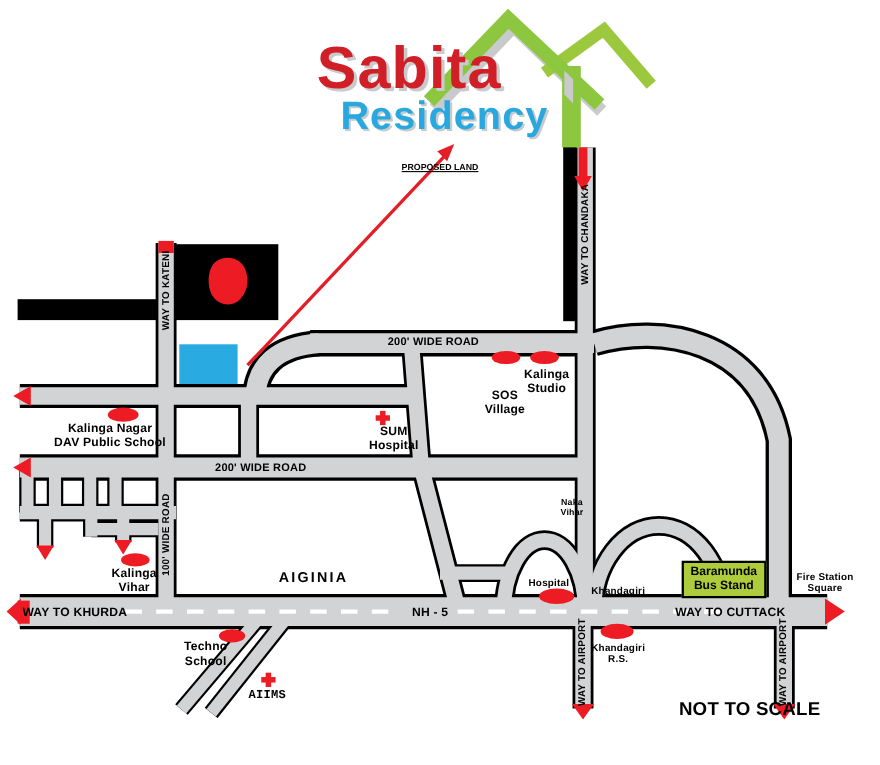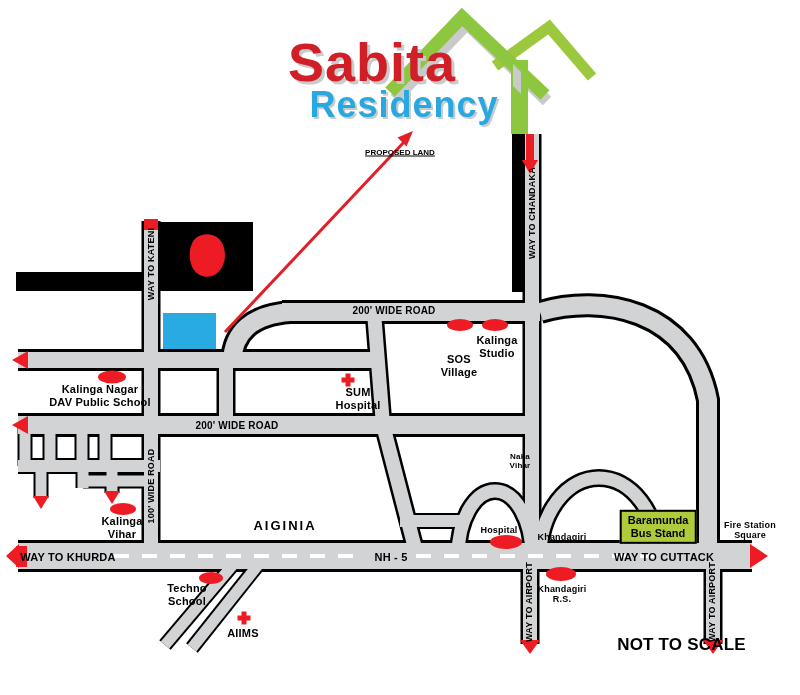--- a/index.html
+++ b/index.html
@@ -186,20 +186,20 @@
     <span style="display:block;">Bus Stand</span>
   </div>
   <div class="lbl" style="left:750px;top:530px;font-size:9px;">
     <span>Fire Station</span>
     <span>Square</span>
   </div>
   <div class="lbl" style="left:187px;top:595px;font-size:11px;">
     <span>Techno</span>
     <span>School</span>
   </div>
-  <div class="lbl" style="left:243px;top:633px;font-size:11px;">AIIMS</div>
+  <div class="lbl" style="left:243px;top:633px;font-size:11px;font-family:Liberation Mono, monospace;">AIIMS</div>
   <div class="lbl" style="left:562px;top:594px;font-size:9px;">
     <span>Khandagiri</span>
     <span>R.S.</span>
   </div>
   <div class="lbl" style="left:670px;top:645px;font-size:17px;padding-left:23px;">NOT TO SCALE</div>
 
 </div>
 
 </body></html>

